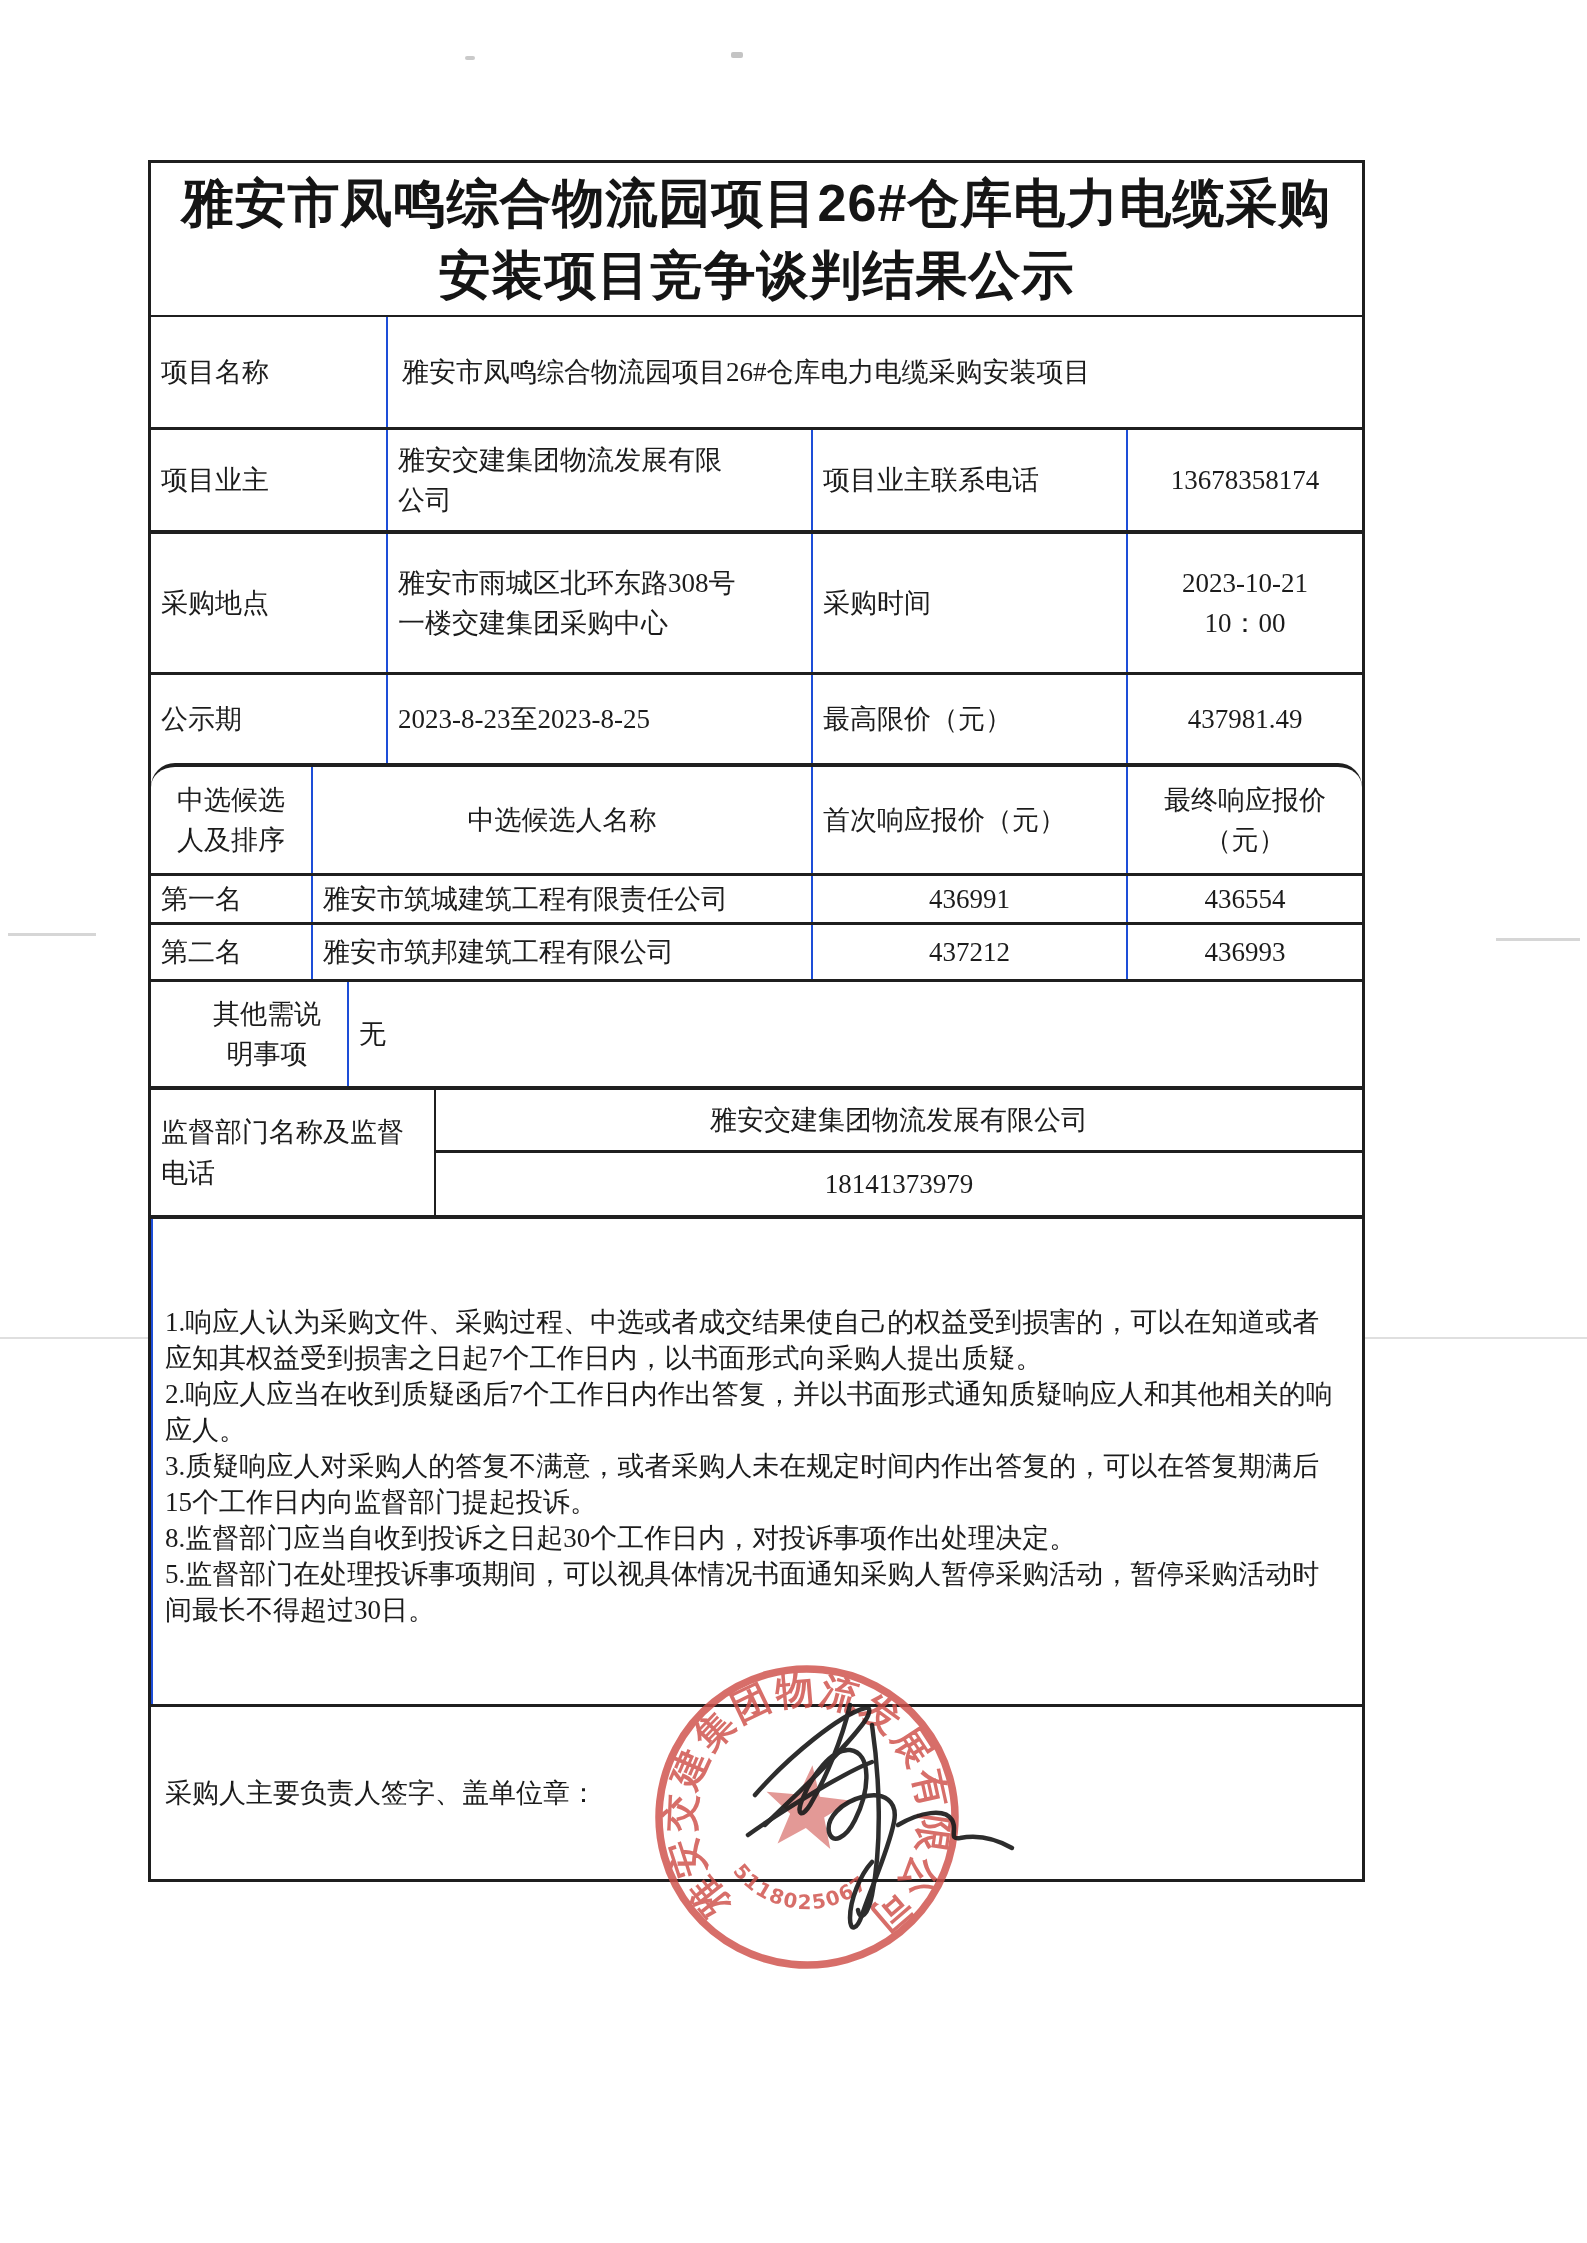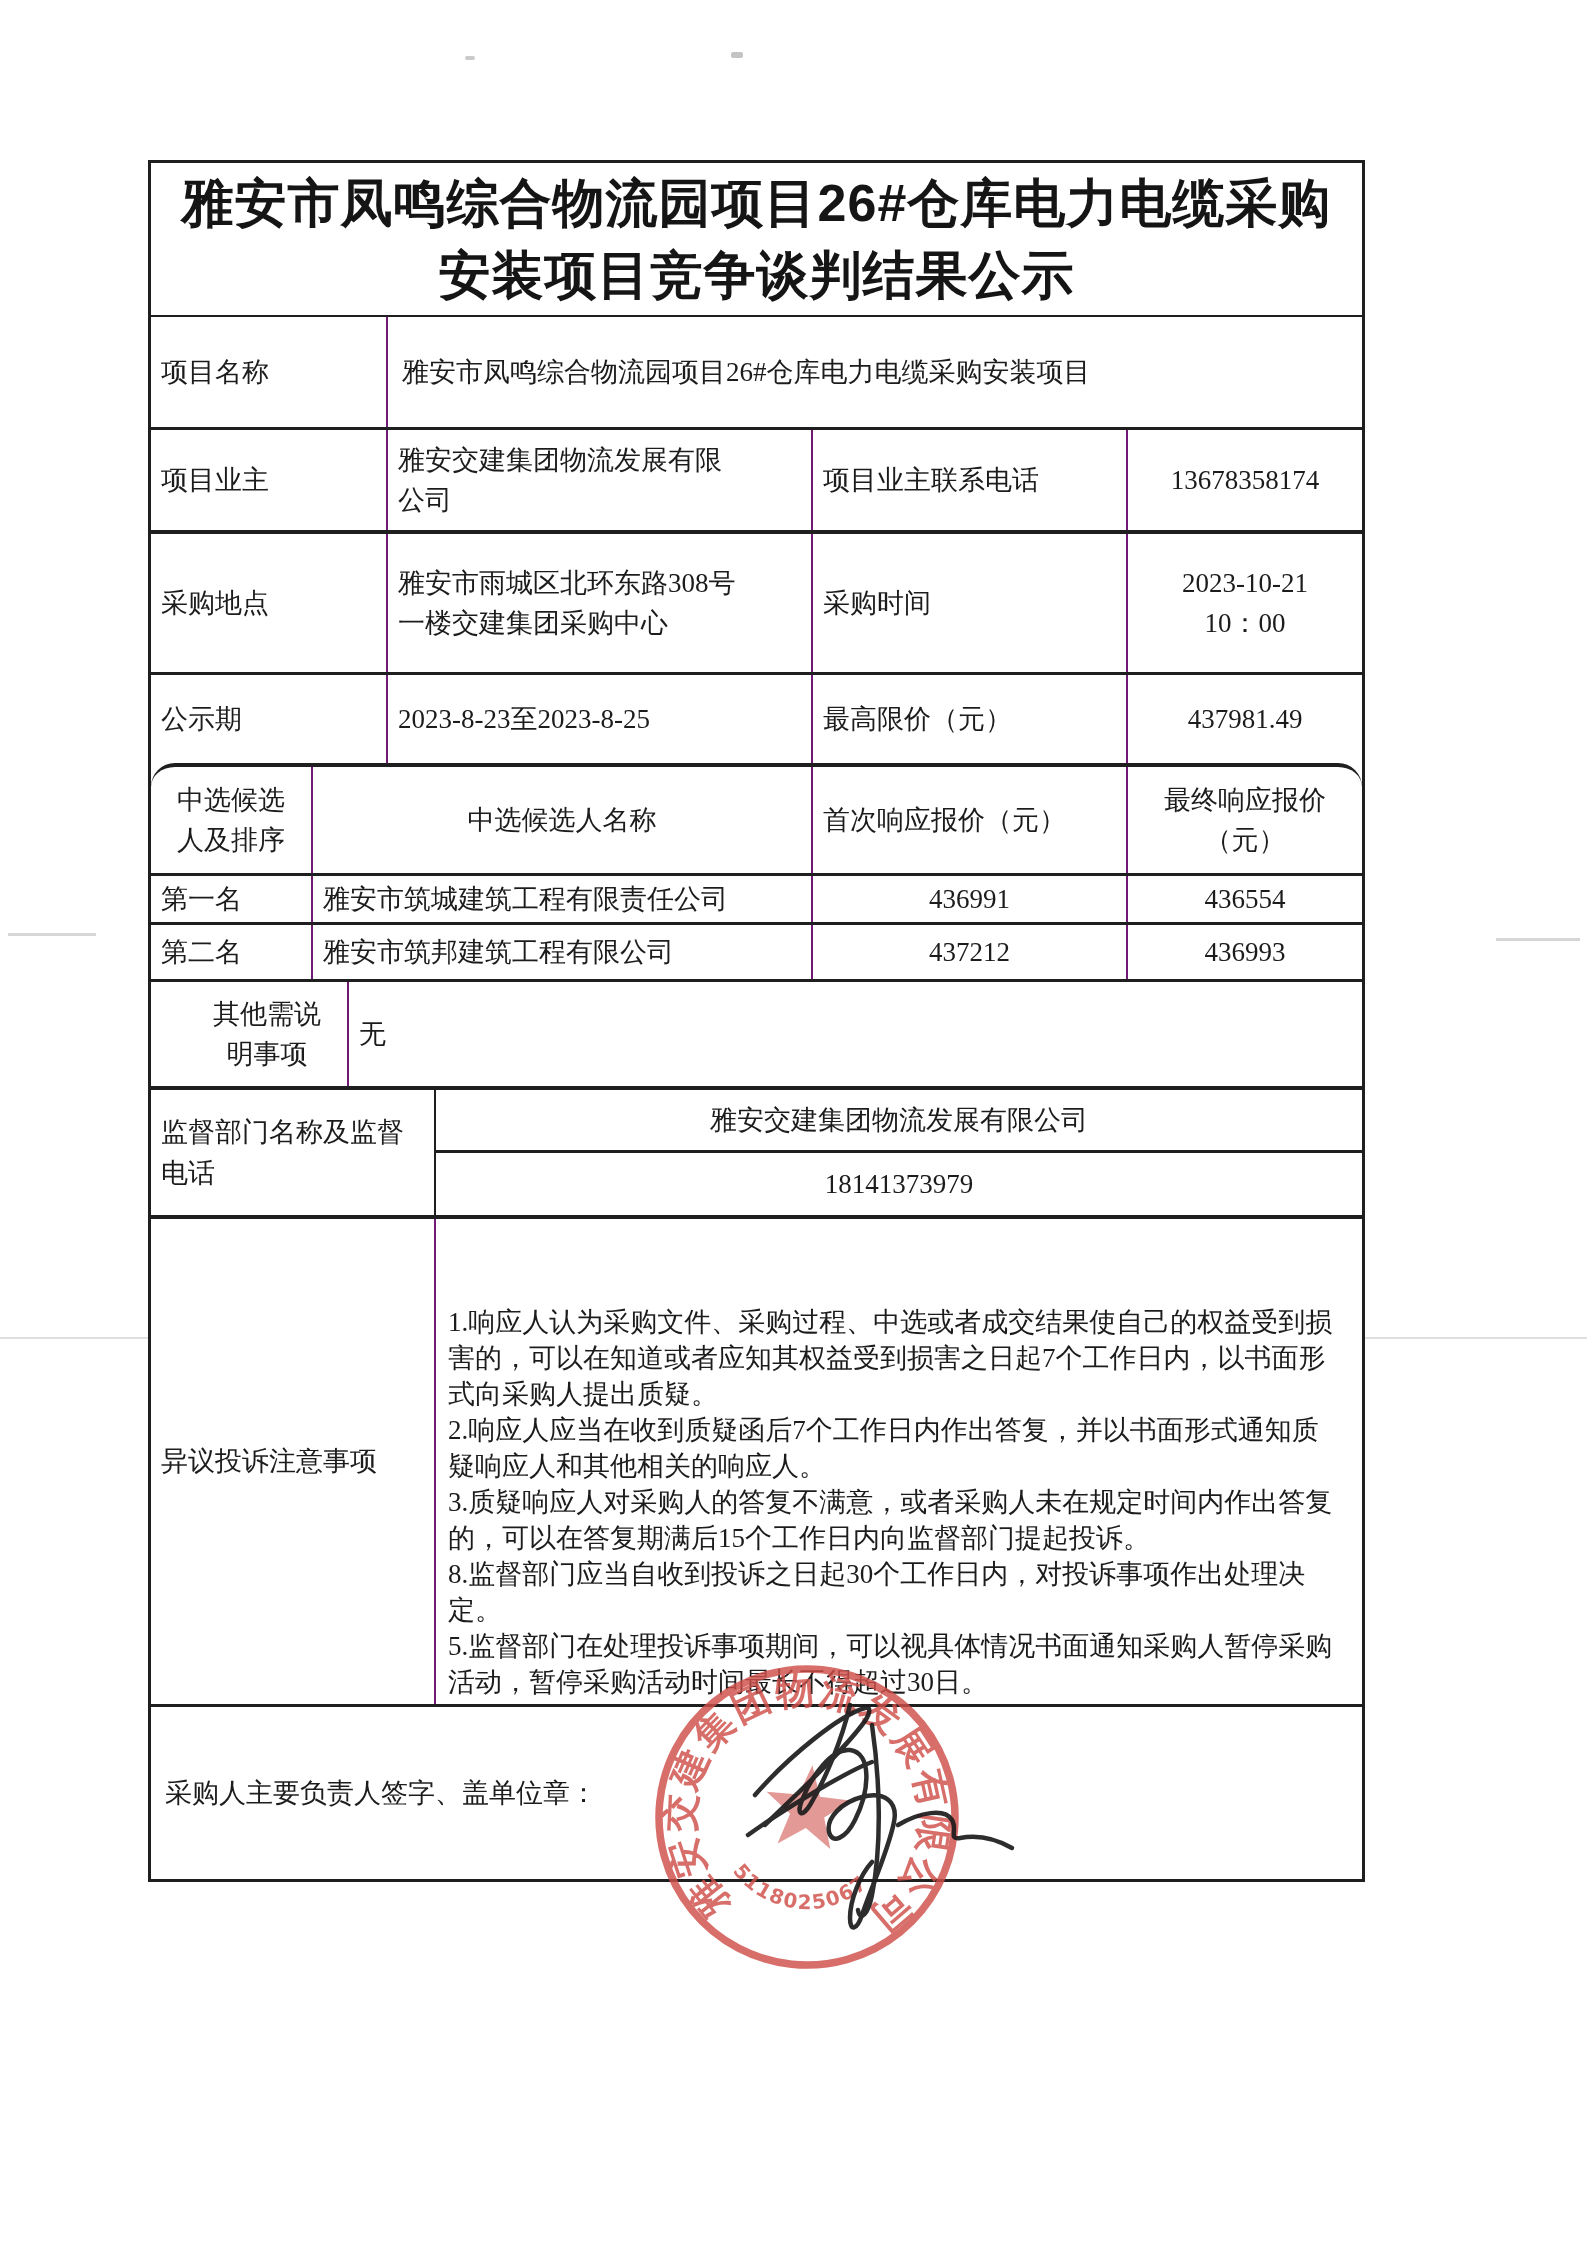--- a/index.html
+++ b/index.html
@@ -24,21 +24,21 @@
   .row.bt2{border-top-width:2px;}
   .row.bt4{border-top-width:4px;}
   .cell{
     display:flex;align-items:center;
     box-sizing:border-box;
     padding:0 10px;
     font-size:27px;
     line-height:1.5;
     white-space:pre-line;
   }
-  .bl{border-left:2px solid #701a75;}
+  .bl{border-left:2px solid #1d4ed8;}
   .fill{flex:1 1 auto;min-width:0;}
   .c-center{justify-content:center;text-align:center;}
   .w235{flex:0 0 235px;}
   .w425{flex:0 0 425px;}
   .w315{flex:0 0 315px;}
   .w160{flex:0 0 160px;}
   .w500{flex:0 0 500px;}
   .w283{flex:0 0 283px;}
 
   .r-title{height:152px;}
@@ -168,21 +168,20 @@
     <div class="row r-supervision bt4">
       <div class="cell w283">监督部门名称及监督
 电话</div>
       <div class="sup-val">
         <div class="sup-top">雅安交建集团物流发展有限公司</div>
         <div class="sup-bottom">18141373979</div>
       </div>
     </div>
 
     <div class="row r-notice bt4">
-      <div class="cell w283" style="align-items:center;">异议投诉注意事项</div>
       <div class="fill bl notice-text">
         <p>1.响应人认为采购文件、采购过程、中选或者成交结果使自己的权益受到损害的，可以在知道或者应知其权益受到损害之日起7个工作日内，以书面形式向采购人提出质疑。</p>
         <p>2.响应人应当在收到质疑函后7个工作日内作出答复，并以书面形式通知质疑响应人和其他相关的响应人。</p>
         <p>3.质疑响应人对采购人的答复不满意，或者采购人未在规定时间内作出答复的，可以在答复期满后15个工作日内向监督部门提起投诉。</p>
         <p>8.监督部门应当自收到投诉之日起30个工作日内，对投诉事项作出处理决定。</p>
         <p>5.监督部门在处理投诉事项期间，可以视具体情况书面通知采购人暂停采购活动，暂停采购活动时间最长不得超过30日。</p>
       </div>
     </div>
 
     <div class="row r-sign">

